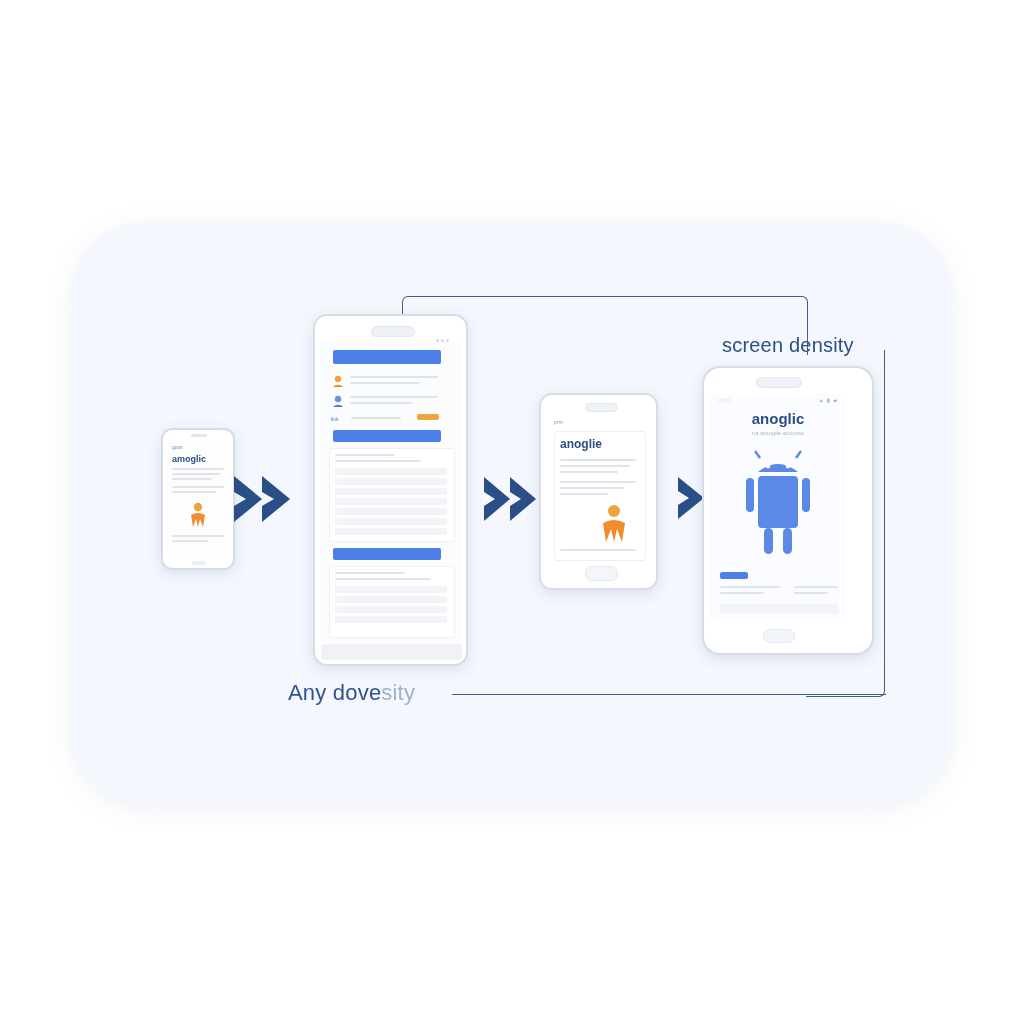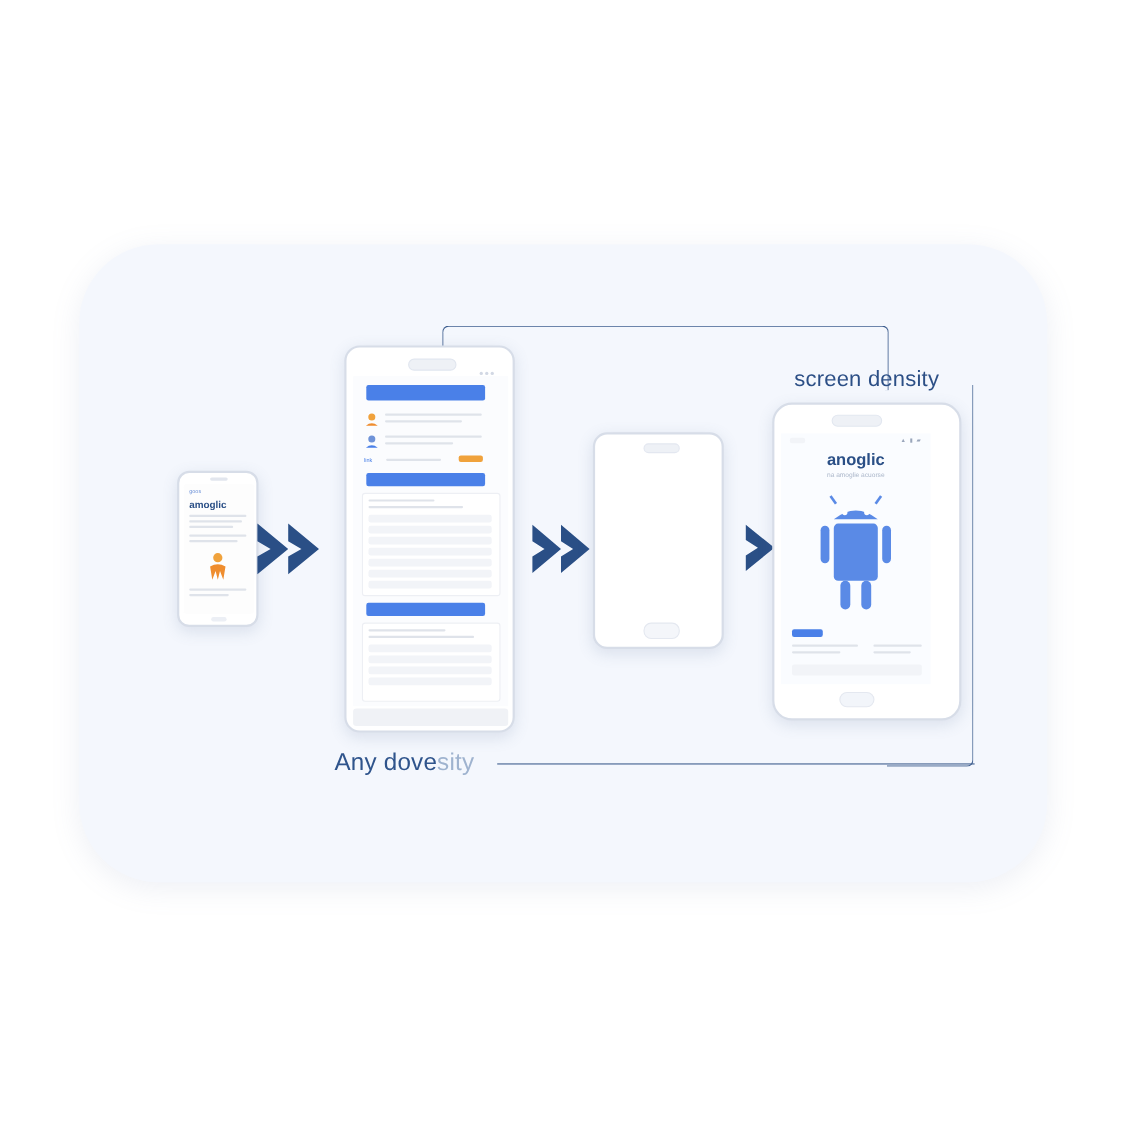--- a/index.html
+++ b/index.html
@@ -99,21 +99,21 @@
   .arrow{position:absolute;}
   
   .label{
     position:absolute;
     color:#2c4f86;
     font-size:20px;
     letter-spacing:.2px;
     white-space:nowrap;
   }
   .label-density{left:682px;top:334px;margin-left:40px;}
-  .label-any{left:304px;top:680px;font-size:22px;color:#2f548c;}
+  .label-any{left:288px;top:680px;font-size:22px;color:#2f548c;}
   .label-any .faded{color:#9fb3cf;}
   .tinytxt{position:absolute;font-size:5px;color:#9aa6bb;}
   .hdr-text{position:absolute;font-size:12px;color:#2a4f86;font-weight:bold;}
 </style>
 </head>
 <body>
 
 <div class="stage">
 
   <div class="panel"></div>
@@ -206,20 +206,38 @@
 
   <div class="arrow" style="left:482px;top:472px;">
     <svg width="62" height="54" viewBox="0 0 62 54">
       <path d="M2 5 L28 27 L2 49 L2 34 L13 27 L2 20 Z" fill="#2a4f86"></path>
       <path d="M28 5 L54 27 L28 49 L28 34 L39 27 L28 20 Z" fill="#2a4f86"></path>
     </svg>
   </div>
 
   <div class="phone p3">
     <div class="pill"></div>
+    <div class="screen">
+      <div class="tinytxt" style="left:8px;top:2px;color:#7b9ad8;">prm</div>
+      <div class="card" style="left:8px;top:14px;width:90px;height:128px;"></div>
+      <div class="hdr-text" style="left:14px;top:20px;">anoglie</div>
+      <div class="line" style="left:14px;top:42px;width:76px;height:2px;"></div>
+      <div class="line" style="left:14px;top:48px;width:70px;height:2px;"></div>
+      <div class="line" style="left:14px;top:54px;width:58px;height:2px;"></div>
+      <div class="line" style="left:14px;top:64px;width:76px;height:2px;"></div>
+      <div class="line" style="left:14px;top:70px;width:64px;height:2px;"></div>
+      <div class="line" style="left:14px;top:76px;width:48px;height:2px;"></div>
+      <div style="position:absolute;left:52px;top:86px;width:32px;height:40px;">
+        <svg width="32" height="40" viewBox="0 0 32 40">
+          <circle cx="16" cy="8" r="6" fill="#f0a23c"></circle>
+          <path d="M5 20 Q16 14 27 20 L24 39 L19 26 L16 39 L13 26 L8 39 Z" fill="#ef8d2e"></path>
+        </svg>
+      </div>
+      <div class="line" style="left:14px;top:132px;width:76px;height:2px;"></div>
+    </div>
     <div class="home"></div>
   </div>
 
   <div class="arrow" style="left:676px;top:472px;">
     <svg width="34" height="52" viewBox="0 0 34 52">
       <path d="M2 5 L28 26 L2 47 L2 33 L13 26 L2 19 Z" fill="#2a4f86"></path>
     </svg>
   </div>
 
   <div class="phone p4">

